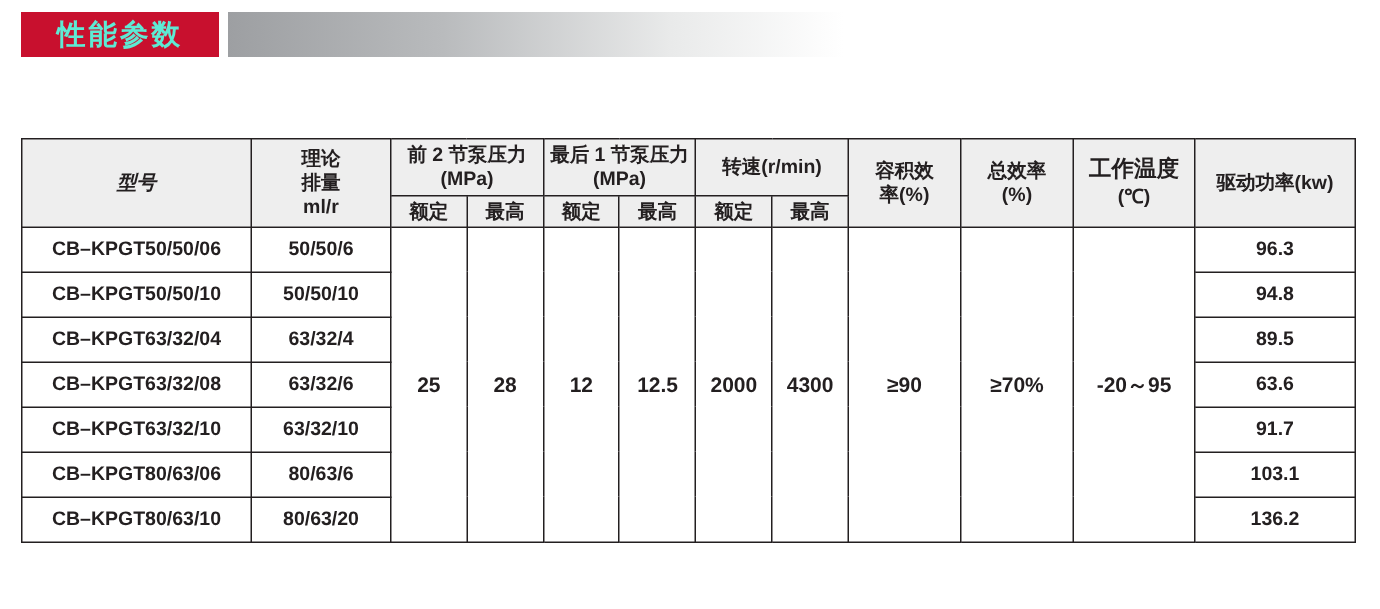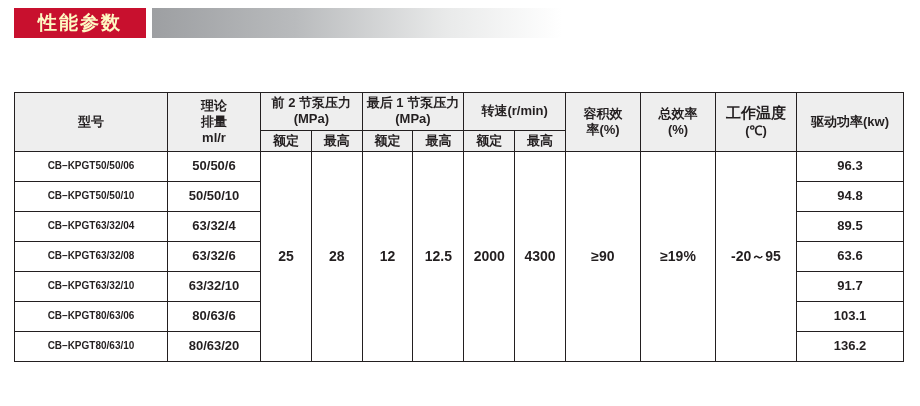--- a/index.html
+++ b/index.html
@@ -20,21 +20,21 @@
     position: relative;
     height: 46px;
   }
   .header-tag {
     position: absolute;
     left: 14px;
     top: 8px;
     height: 30px;
     min-width: 132px;
     background: #c8102e;
-    color: #fef9c3;
+    color: #5eead4;
     font-size: 19px;
     font-weight: bold;
     letter-spacing: 2px;
     display: flex;
     align-items: center;
     justify-content: center;
     padding: 0 12px;
     box-sizing: border-box;
   }
   .header-gradient {
@@ -64,37 +64,37 @@
     vertical-align: middle;
     font-size: 13px;
     font-weight: bold;
     padding: 2px 1px;
     line-height: 1.25;
     color: #231f20;
   }
   thead td {
     background: #eeeeee;
   }
-  .h-model      { width: 150px; }
+  .h-model      { width: 150px; font-style: italic; }
   .h-disp       { width: 90px; }
   .h-sub        { width: 51px; }
   .h-vol        { width: 72px; }
   .h-tot        { width: 72px; }
   .h-temp       { width: 78px; }
   .h-power      { width: 104px; }
 
   .hdr-line { display: block; }
   .hdr-small { font-size: 15px; }
 
   tbody td {
     height: 25px;
     background: #ffffff;
     font-size: 13.5px;
   }
-  tbody td.model { font-size: 10px; }
+  tbody td.model { font-size: 13px; }
   tbody td.merged { font-size: 14px; }
 </style>
 </head>
 <body>
 
 <div class="header">
   <div class="header-tag">性能参数</div>
   <div class="header-gradient"></div>
 </div>
 
@@ -146,21 +146,21 @@
       <tr>
         <td class="model">CB–KPGT50/50/06</td>
         <td>50/50/6</td>
         <td class="merged" rowspan="7">25</td>
         <td class="merged" rowspan="7">28</td>
         <td class="merged" rowspan="7">12</td>
         <td class="merged" rowspan="7">12.5</td>
         <td class="merged" rowspan="7">2000</td>
         <td class="merged" rowspan="7">4300</td>
         <td class="merged" rowspan="7">≥90</td>
-        <td class="merged" rowspan="7">≥19%</td>
+        <td class="merged" rowspan="7">≥70%</td>
         <td class="merged" rowspan="7">-20～95</td>
         <td>96.3</td>
       </tr>
       <tr>
         <td class="model">CB–KPGT50/50/10</td>
         <td>50/50/10</td>
         <td>94.8</td>
       </tr>
       <tr>
         <td class="model">CB–KPGT63/32/04</td>

